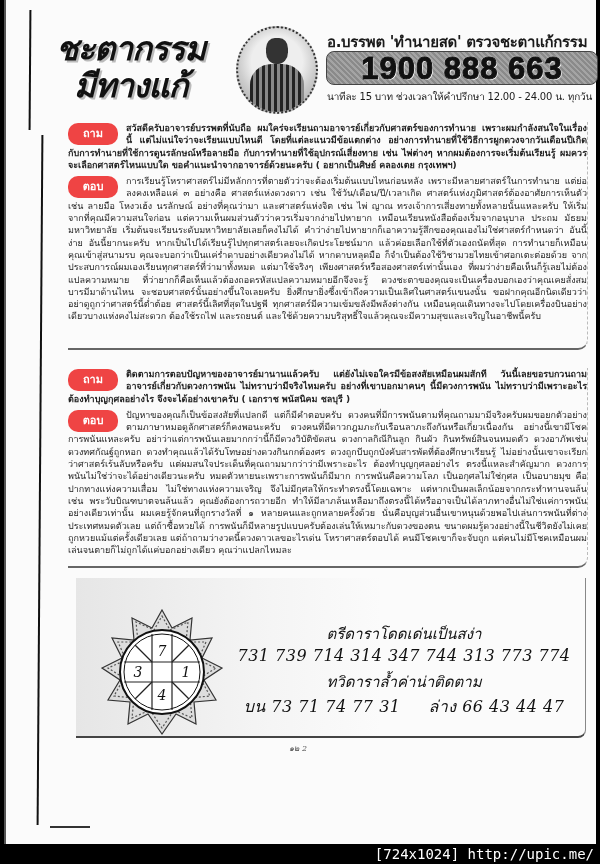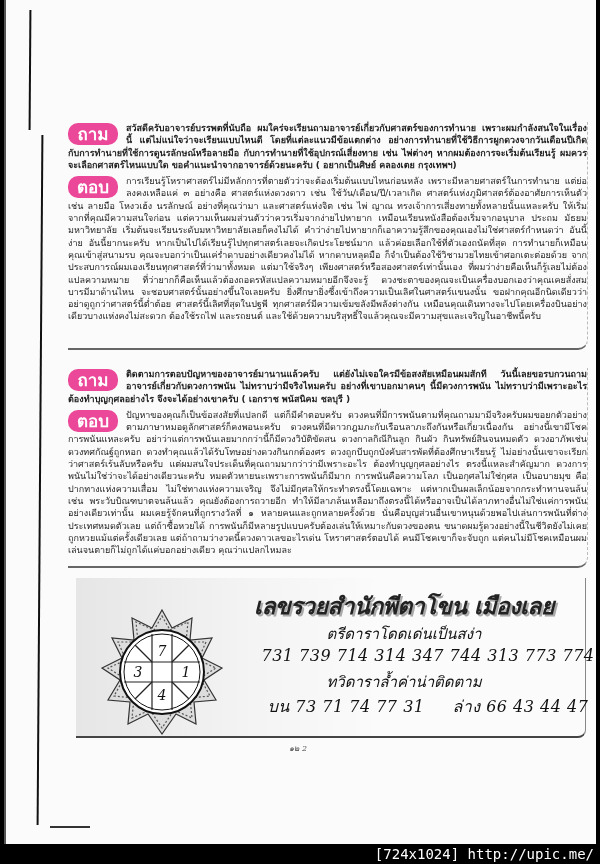--- a/index.html
+++ b/index.html
@@ -79,22 +79,22 @@
     border-bottom: 2px solid #666;
     border-bottom-right-radius: 10px;
   }
   .qa-box.one { top: 122px; height: 228px; }
   .qa-box.two { top: 368px; height: 200px; }
 
   .para { position: relative; font-size: 9px; line-height: 12.3px; color: #222; text-align: justify; }
   .para.q { font-weight: bold; }
   .label {
     float: left; width: 50px; height: 22px; margin: 1px 8px 1px 0;
-    background: #ec4899; color: #fff; border-radius: 10px;
-    font-weight: bold; font-size: 17px; line-height: 22px; text-align: center;
+    background: #ef4444; color: #fff; border-radius: 10px;
+    font-weight: bold; font-size: 11px; line-height: 22px; text-align: center;
   }
   .para + .para { margin-top: 4px; }
 
   
   .lotto-box {
     position: absolute; left: 70px; top: 578px; width: 510px; height: 160px;
     border-right: 1px solid #888;
     border-bottom: 2px solid #444;
     border-bottom-right-radius: 8px;
     background: linear-gradient(90deg, #e6e6e6 0%, #f4f4f4 35%, #fbfbfb 60%);
@@ -108,21 +108,21 @@
     font-size: 23px; color: #222;
     text-shadow: 2px 2px 0 #aaa;
     letter-spacing: -0.5px;
   }
   .lotto-line {
     position: absolute; left: 158px; width: 340px; text-align: center;
     font-family: "DejaVu Serif", serif; font-style: italic; color: #111;
     white-space: nowrap;
   }
   .lotto-line.sub { font-size: 15px; }
-  .lotto-line.nums { font-size: 16px; letter-spacing: 0.5px; margin-left: 24px; }
+  .lotto-line.nums { font-size: 16px; letter-spacing: 0.5px; }
 
   .page-no {
     position: absolute; left: 283px; top: 742px; font-size: 8px; font-style: italic;
     color: #444; font-family: "DejaVu Serif", serif;
   }
 
   .footer-bar {
     position: absolute; left: 0; top: 844px; width: 600px; height: 20px; background: #000;
   }
   .watermark {
@@ -131,20 +131,35 @@
   }
 </style>
 </head>
 <body>
 
 <div class="page">
   <div class="left-rule-top"></div>
   <div class="left-rule-bottom"></div>
   <div class="left-rule-foot"></div>
 
+  <div class="header">
+    <div class="logo-title">
+      <span>ชะตากรรม</span>
+      <span class="l2">มีทางแก้</span>
+    </div>
+    <div class="portrait">
+      <div class="face"></div>
+      <div class="body"></div>
+    </div>
+    <div class="host-line">อ.บรรพต 'ทำนายสด' ตรวจชะตาแก้กรรม</div>
+    <div class="phone-pill">
+      <span>1900 888 663</span>
+    </div>
+    <div class="rate-line">นาทีละ 15 บาท ช่วงเวลาให้คำปรึกษา 12.00 - 24.00 น. ทุกวัน</div>
+  </div>
 
   <div class="qa-box one">
     <div class="para q">
       <span class="label">ถาม</span>
       <span>สวัสดีครับอาจารย์บรรพตที่นับถือ ผมใคร่จะเรียนถามอาจารย์เกี่ยวกับศาสตร์ของการทำนาย เพราะผมกำลังสนใจในเรื่องนี้ แต่ไม่แน่ใจว่าจะเรียนแบบไหนดี โดยที่แต่ละแนวมีข้อแตกต่าง อย่างการทำนายที่ใช้วิธีการผูกดวงจากวันเดือนปีเกิด กับการทำนายที่ใช้การดูนรลักษณ์หรือลายมือ กับการทำนายที่ใช้อุปกรณ์เสี่ยงทาย เช่น ไพ่ต่างๆ หากผมต้องการจะเริ่มต้นเรียนรู้ ผมควรจะเลือกศาสตร์ไหนแบบใด ขอคำแนะนำจากอาจารย์ด้วยนะครับ ( อยากเป็นศิษย์ คลองเตย กรุงเทพฯ)</span>
     </div>
     <div class="para">
       <span class="label">ตอบ</span>
       <span>การเรียนรู้โหราศาสตร์ไม่มีหลักการที่ตายตัวว่าจะต้องเริ่มต้นแบบไหนก่อนหลัง เพราะมีหลายศาสตร์ในการทำนาย แต่ย่อลงคงเหลือแค่ ๓ อย่างคือ ศาสตร์แห่งดวงดาว เช่น ใช้วัน/เดือน/ปี/เวลาเกิด ศาสตร์แห่งภูมิศาสตร์ต้องอาศัยการเห็นตัว เช่น ลายมือ โหงวเฮ้ง นรลักษณ์ อย่างที่คุณว่ามา และศาสตร์แห่งจิต เช่น ไพ่ ญาณ ทรงเจ้าการเสี่ยงทายทั้งหลายนั้นแหละครับ ให้เริ่มจากที่คุณมีความสนใจก่อน แต่ความเห็นผมส่วนตัวว่าควรเริ่มจากง่ายไปหายาก เหมือนเรียนหนังสือต้องเริ่มจากอนุบาล ประถม มัธยม มหาวิทยาลัย เริ่มต้นจะเรียนระดับมหาวิทยาลัยเลยก็คงไม่ได้ คำว่าง่ายไปหายากก็เอาความรู้สึกของคุณเองไม่ใช่ศาสตร์กำหนดว่า อันนี้ง่าย อันนี้ยากนะครับ หากเป็นไปได้เรียนรู้ไปทุกศาสตร์เลยจะเกิดประโยชน์มาก แล้วค่อยเลือกใช้ที่ตัวเองถนัดที่สุด การทำนายก็เหมือนคุณเข้าสู่สนามรบ คุณจะบอกว่าเป็นแค่ร่ำดาบอย่างเดียวคงไม่ได้ หากดาบหลุดมือ ก็จำเป็นต้องใช้วิชามวยไทยเข้าศอกเตะต่อยด้วย จากประสบการณ์ผมเองเรียนทุกศาสตร์ที่ว่ามาทั้งหมด แต่มาใช้จริงๆ เพียงศาสตร์หรือสองศาสตร์เท่านั้นเอง ที่ผมว่าง่ายคือเห็นก็รู้เลยไม่ต้องแปลความหมาย ที่ว่ายากก็คือเห็นแล้วต้องถอดรหัสแปลความหมายอีกจึงจะรู้ ดวงชะตาของคุณจะเป็นเครื่องบอกเองว่าคุณเคยสั่งสมบารมีมาด้านไหน จะชอบศาสตร์นั้นอย่างขึ้นใจเลยครับ ยิ่งศึกษายิ่งซึ้งเข้าถึงความเป็นเลิศในศาสตร์แขนงนั้น ขอฝากคุณอีกนิดเดียวว่าอย่าดูถูกว่าศาสตร์นี้ต่ำต้อย ศาสตร์นี้เลิศที่สุดในปฐพี ทุกศาสตร์มีความเข้มขลังมีพลังต่างกัน เหมือนคุณเดินทางจะไปโดยเครื่องบินอย่างเดียวบางแห่งคงไม่สะดวก ต้องใช้รถไฟ และรถยนต์ และใช้ด้วยความบริสุทธิ์ใจแล้วคุณจะมีความสุขและเจริญในอาชีพนี้ครับ</span>
     </div>
@@ -177,21 +192,20 @@
         <line x1="37" y1="91" x2="54" y2="74"></line>
         <line x1="91" y1="91" x2="74" y2="74"></line>
       </g>
       <g font-family="DejaVu Serif, serif" font-style="italic" font-size="14" fill="#111" text-anchor="middle">
         <text x="64" y="48">7</text>
         <text x="40" y="69">3</text>
         <text x="88" y="69">1</text>
         <text x="64" y="92">4</text>
       </g>
     </svg>
-    <div class="lotto-title">เลขรวยสำนักพีตาโขน เมืองเลย</div>
     <div class="lotto-line sub" style="top:44px">ตรีดาราโดดเด่นเป็นสง่า</div>
     <div class="lotto-line nums" style="top:68px">731 739 714 314 347 744 313 773 774</div>
     <div class="lotto-line sub" style="top:92px">ทวิดาราล้ำค่าน่าติดตาม</div>
     <div class="lotto-line nums" style="top:116px">
       <span>บน 73 71 74 77 31</span>
       &nbsp;&nbsp;&nbsp;
       <span>ล่าง 66 43 44 47</span>
     </div>
   </div>
 

